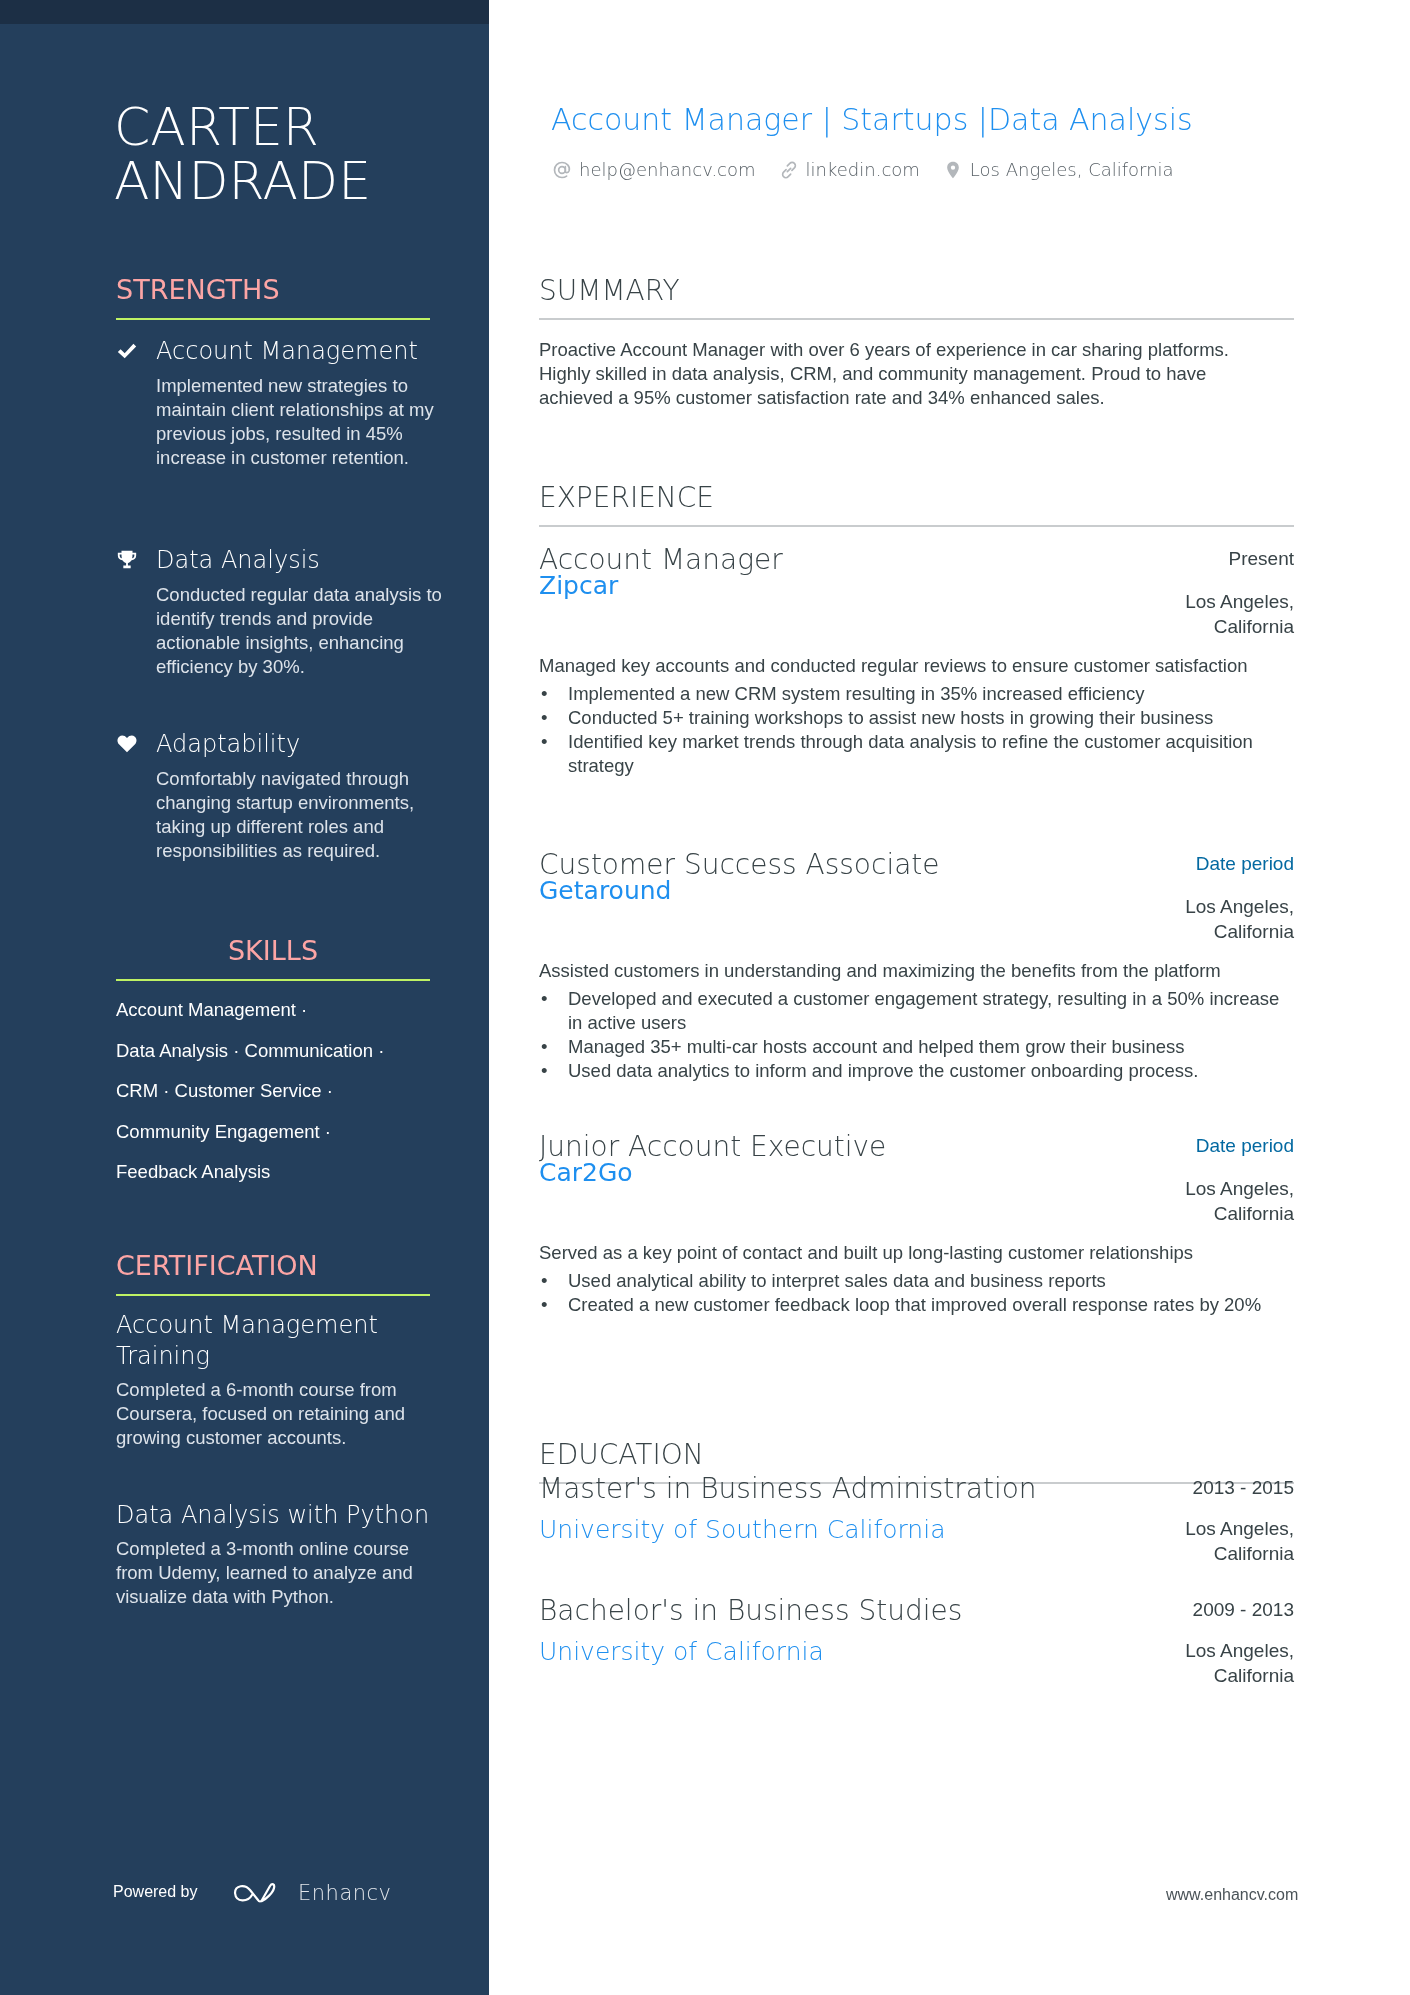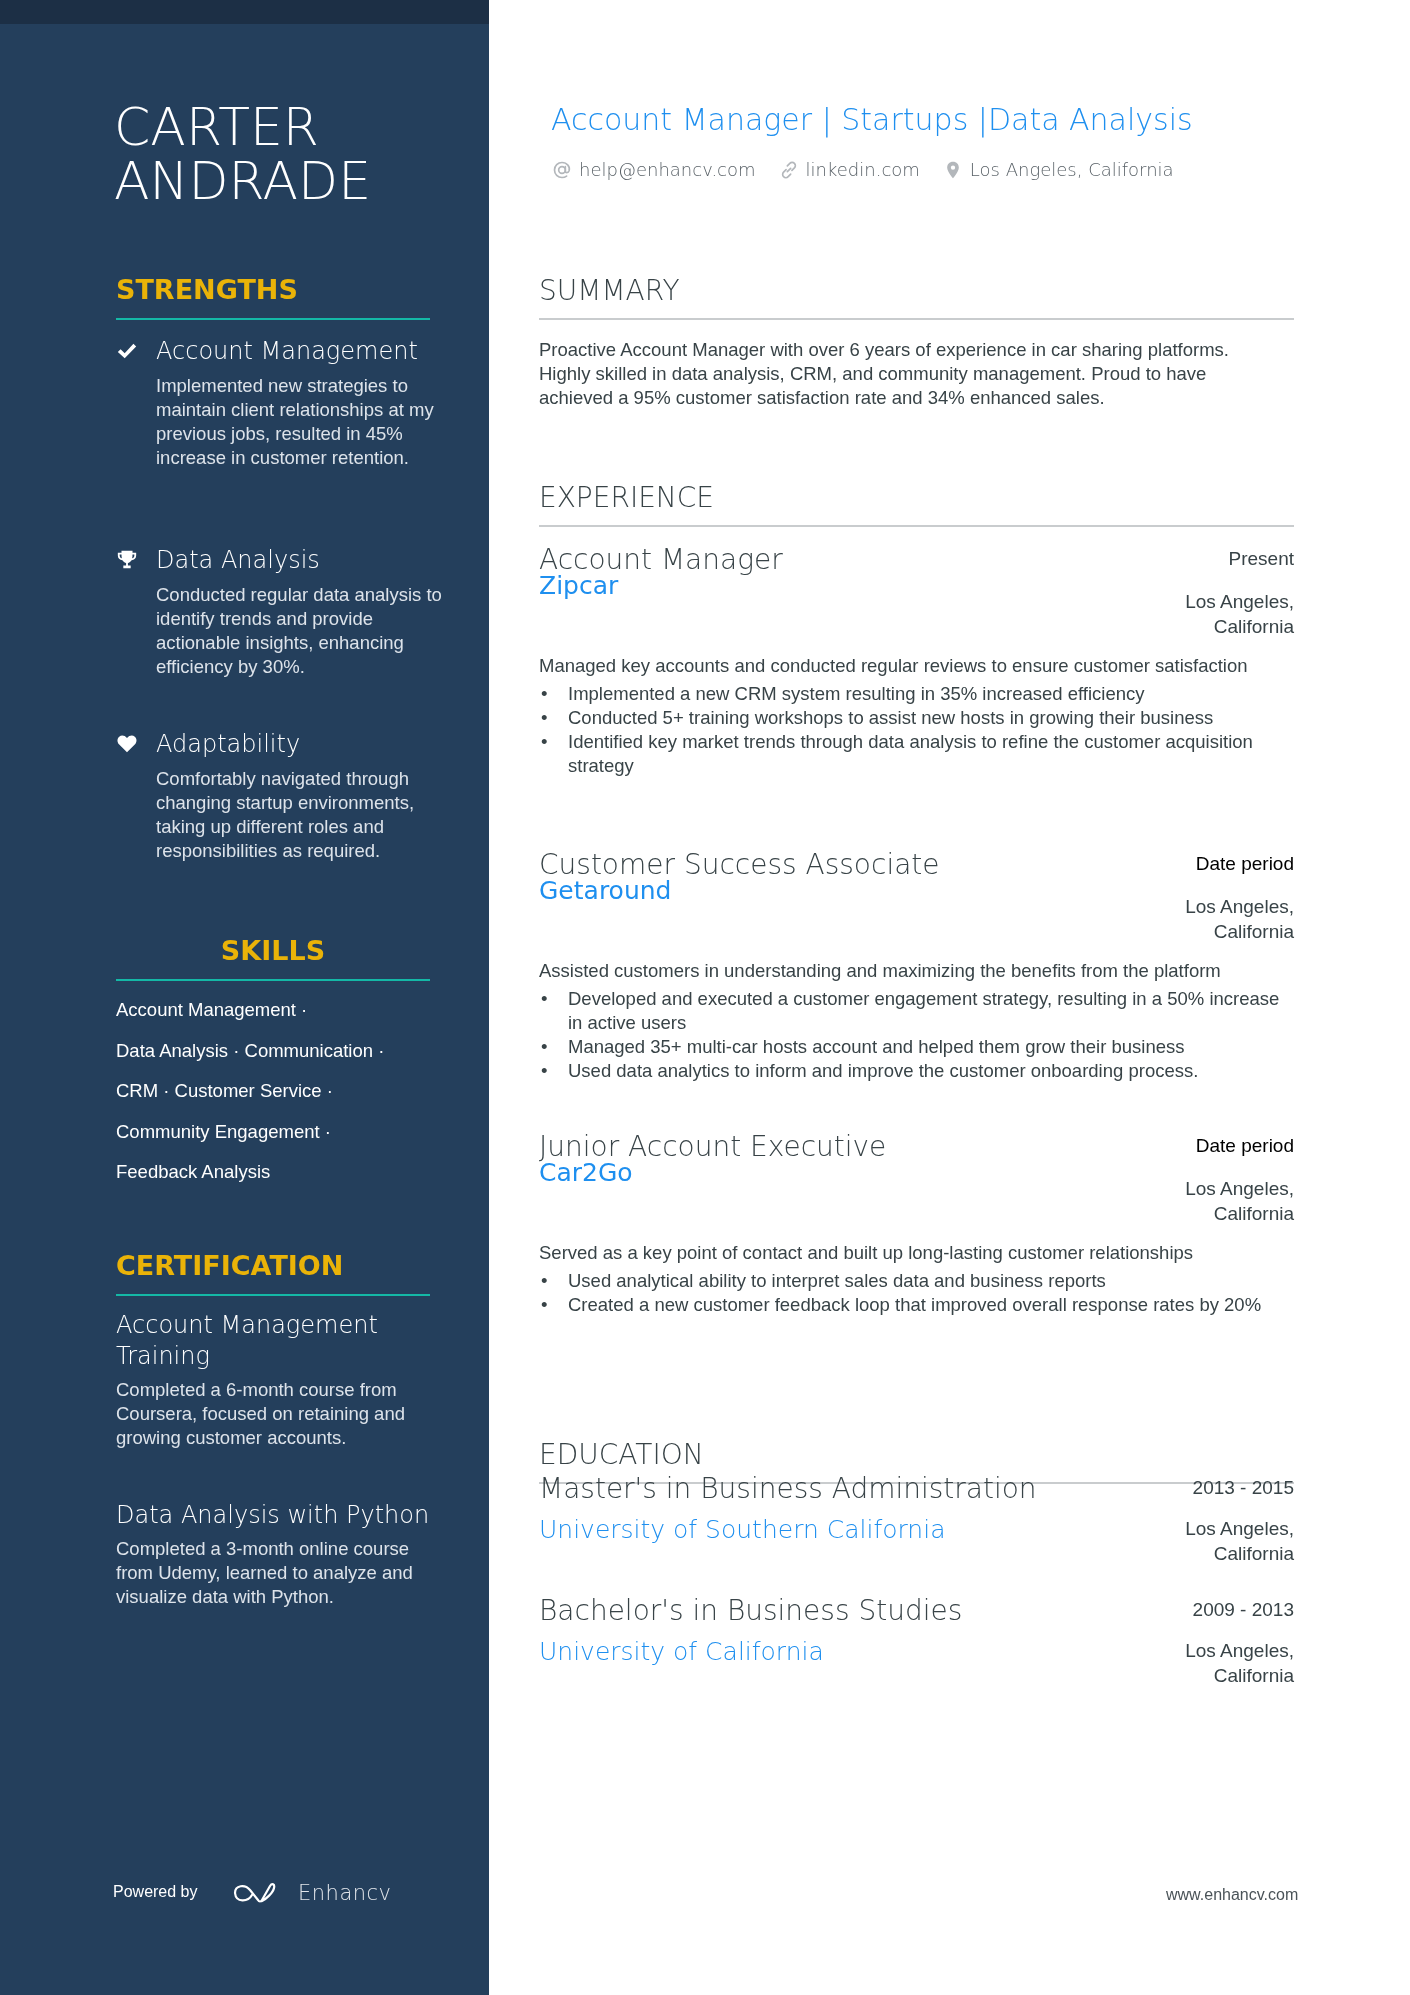--- a/index.html
+++ b/index.html
@@ -6,23 +6,23 @@
     html, body { width: 1410px; height: 1995px; background: #ffffff; overflow: hidden; }
     body { position: relative; font-family: "Liberation Sans", sans-serif; color: #384347; }
 
     .sidebar { position: absolute; left: 0; top: 0; width: 489px; height: 1995px; background: #243f5c; padding-left: 24px; }
     .sidebar-topbar { position: absolute; left: 0; top: 0; width: 489px; height: 24px; background: #1c2f45; }
 
     .name { position: absolute; left: 114px; top: 100px; width: 340px; color: #ffffff;
             font-family: "DejaVu Sans", sans-serif; font-weight: 200; font-size: 52px; line-height: 54px; letter-spacing: 0px; }
     .name span { display: block; }
 
-    .side-section-title { position: absolute; left: 116px; width: 314px; color: #eab308;
-            font-family: "DejaVu Sans", sans-serif; font-size: 27px; line-height: 32px; font-weight: 700;
-            padding-bottom: 12px; border-bottom: 2px solid #14b8a6; }
+    .side-section-title { position: absolute; left: 116px; width: 314px; color: #fca5a5;
+            font-family: "DejaVu Sans", sans-serif; font-size: 27px; line-height: 32px; font-weight: 400;
+            padding-bottom: 12px; border-bottom: 2px solid #bef264; }
 
     .strength { position: absolute; left: 116px; width: 320px; }
     .strength .icon { position: absolute; left: 0; top: 4px; width: 22px; height: 22px; color: #fff; }
     .strength .s-title { position: absolute; left: 40px; top: 0; color: #ffffff; font-family: "DejaVu Sans", sans-serif;
             font-size: 24px; line-height: 30px; white-space: nowrap; font-weight: 300; }
     .strength .s-desc { position: absolute; left: 40px; top: 38px; width: 290px; color: #dde3ea;
             font-family: "Liberation Sans", sans-serif; font-size: 18.5px; line-height: 24px; }
 
     .skill-row { position: absolute; left: 116px; color: #ffffff; font-size: 18.5px; line-height: 22px; white-space: nowrap; font-family: "Liberation Sans", sans-serif; }
 
@@ -44,21 +44,21 @@
     .contact .ci { width: 22px; height: 22px; margin-right: 6px; color: #b3b7bb; display: flex; align-items: center; justify-content: center; }
 
     .main-section-title { position: absolute; left: 539px; width: 755px; color: #384347; font-family: "DejaVu Sans", sans-serif;
             font-size: 28px; line-height: 34px; font-weight: 300; padding-bottom: 10px; border-bottom: 2px solid #c9ccce; }
 
     .para { position: absolute; left: 539px; width: 740px; color: #384347; font-size: 18.5px; line-height: 24px; }
 
     .entry { position: absolute; left: 539px; width: 755px; }
     .entry .role { position: absolute; left: 0; top: 0; font-family: "DejaVu Sans", sans-serif; font-size: 28px; line-height: 34px; color: #384347; font-weight: 300; white-space: nowrap; }
     .entry .date { position: absolute; right: 0; top: 4px; font-size: 19px; line-height: 24px; color: #384347; white-space: nowrap; text-align: left; }
-    .entry .date.muted { color: #000000; }
+    .entry .date.muted { color: #0369a1; }
     .entry .company { position: absolute; left: 0; top: 28px; font-family: "DejaVu Sans", sans-serif; font-size: 25px; line-height: 30px; color: #1e8fef; font-weight: 400; white-space: nowrap; }
     .entry .loc { position: absolute; right: 0; top: 46px; font-size: 19px; line-height: 25px; color: #384347; text-align: right; width: 160px; }
     .entry .desc { position: absolute; left: 0; top: 111px; width: 745px; font-size: 18.5px; line-height: 24px; color: #384347; }
     .entry ul { list-style: none; margin-top: 4px; }
     .entry li { position: relative; padding-left: 29px; }
     .entry li::before { content: "•"; position: absolute; left: 2px; top: 0; }
 
     .edu { position: absolute; left: 539px; width: 755px; height: 110px; }
     .edu .degree { position: absolute; left: 0; top: 0; font-family: "DejaVu Sans", sans-serif; font-size: 28px; line-height: 34px; color: #384347; font-weight: 300; white-space: nowrap; }
     .edu .years { position: absolute; right: 0; top: 4px; font-size: 19px; line-height: 24px; color: #384347; }

